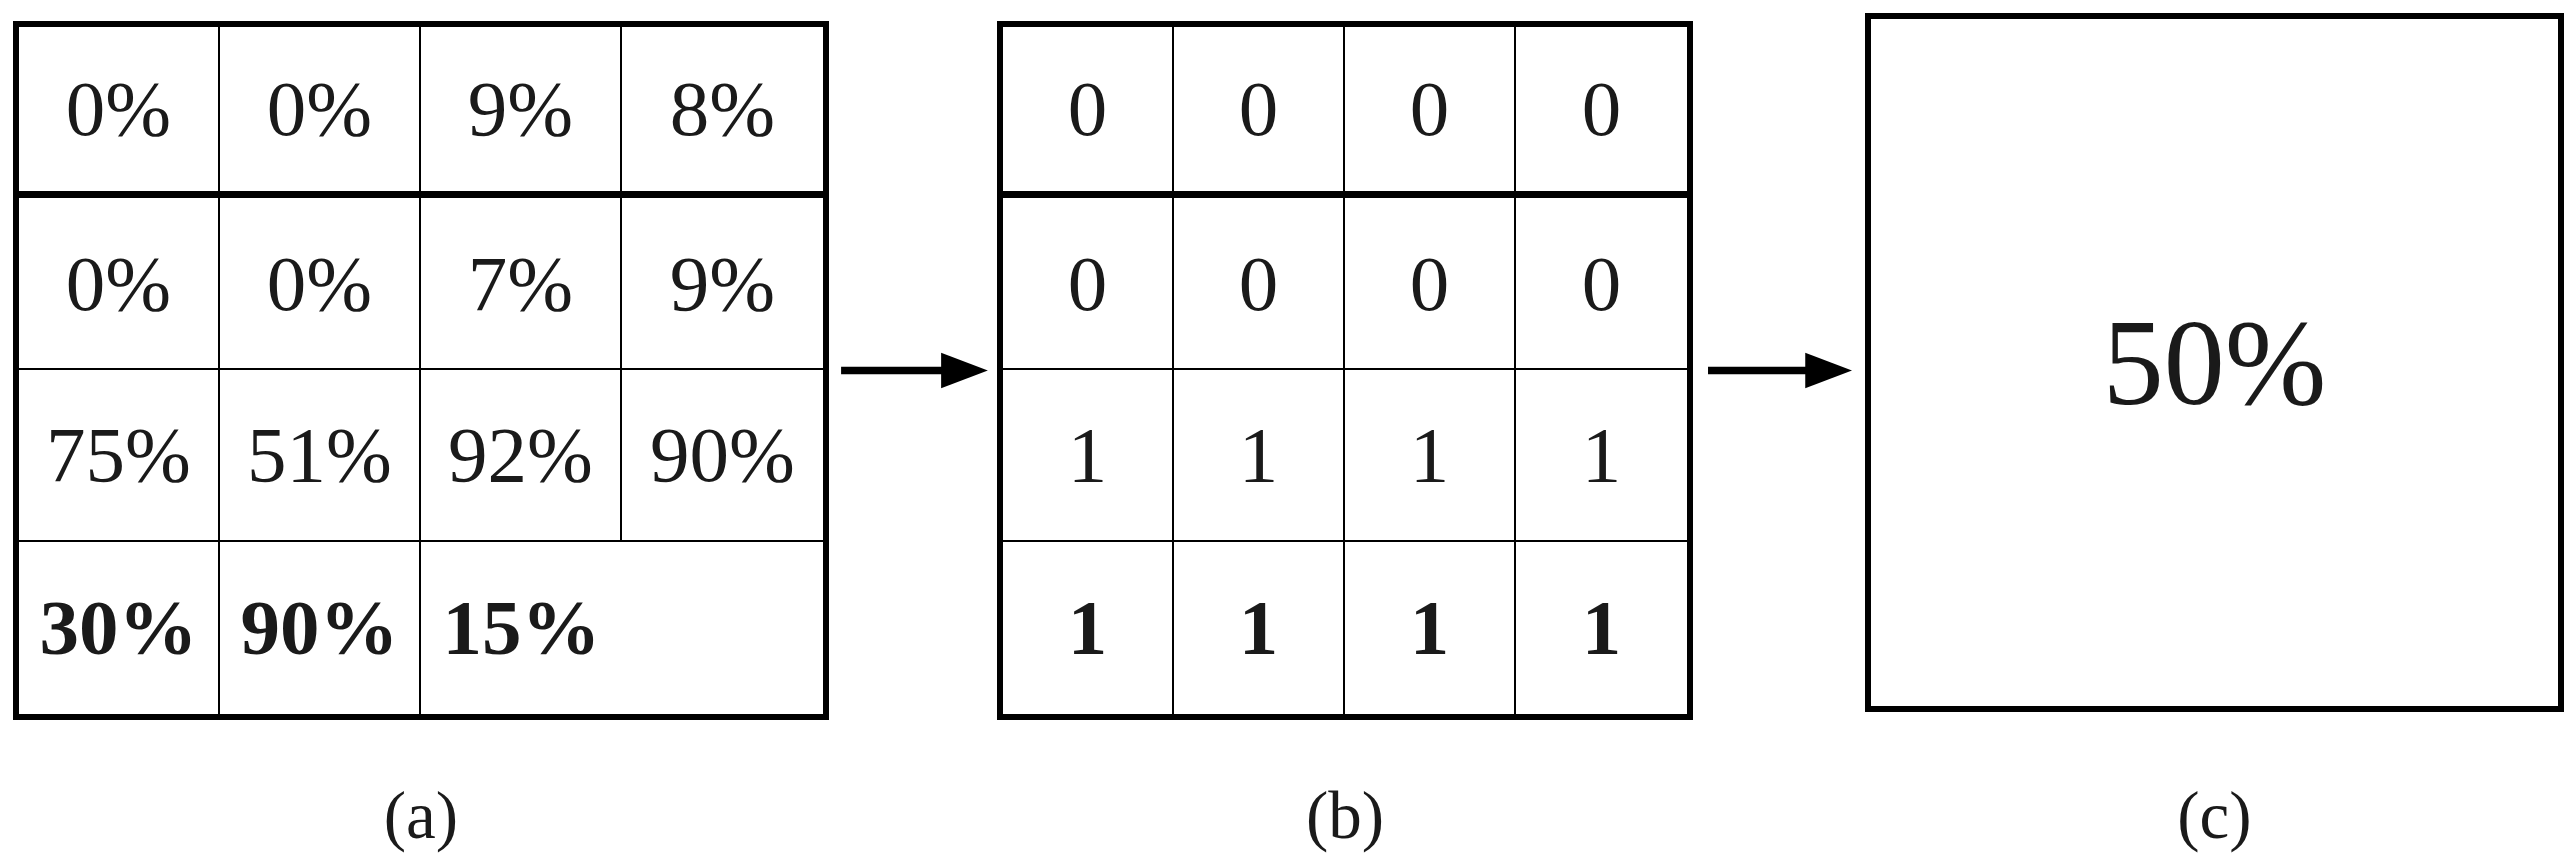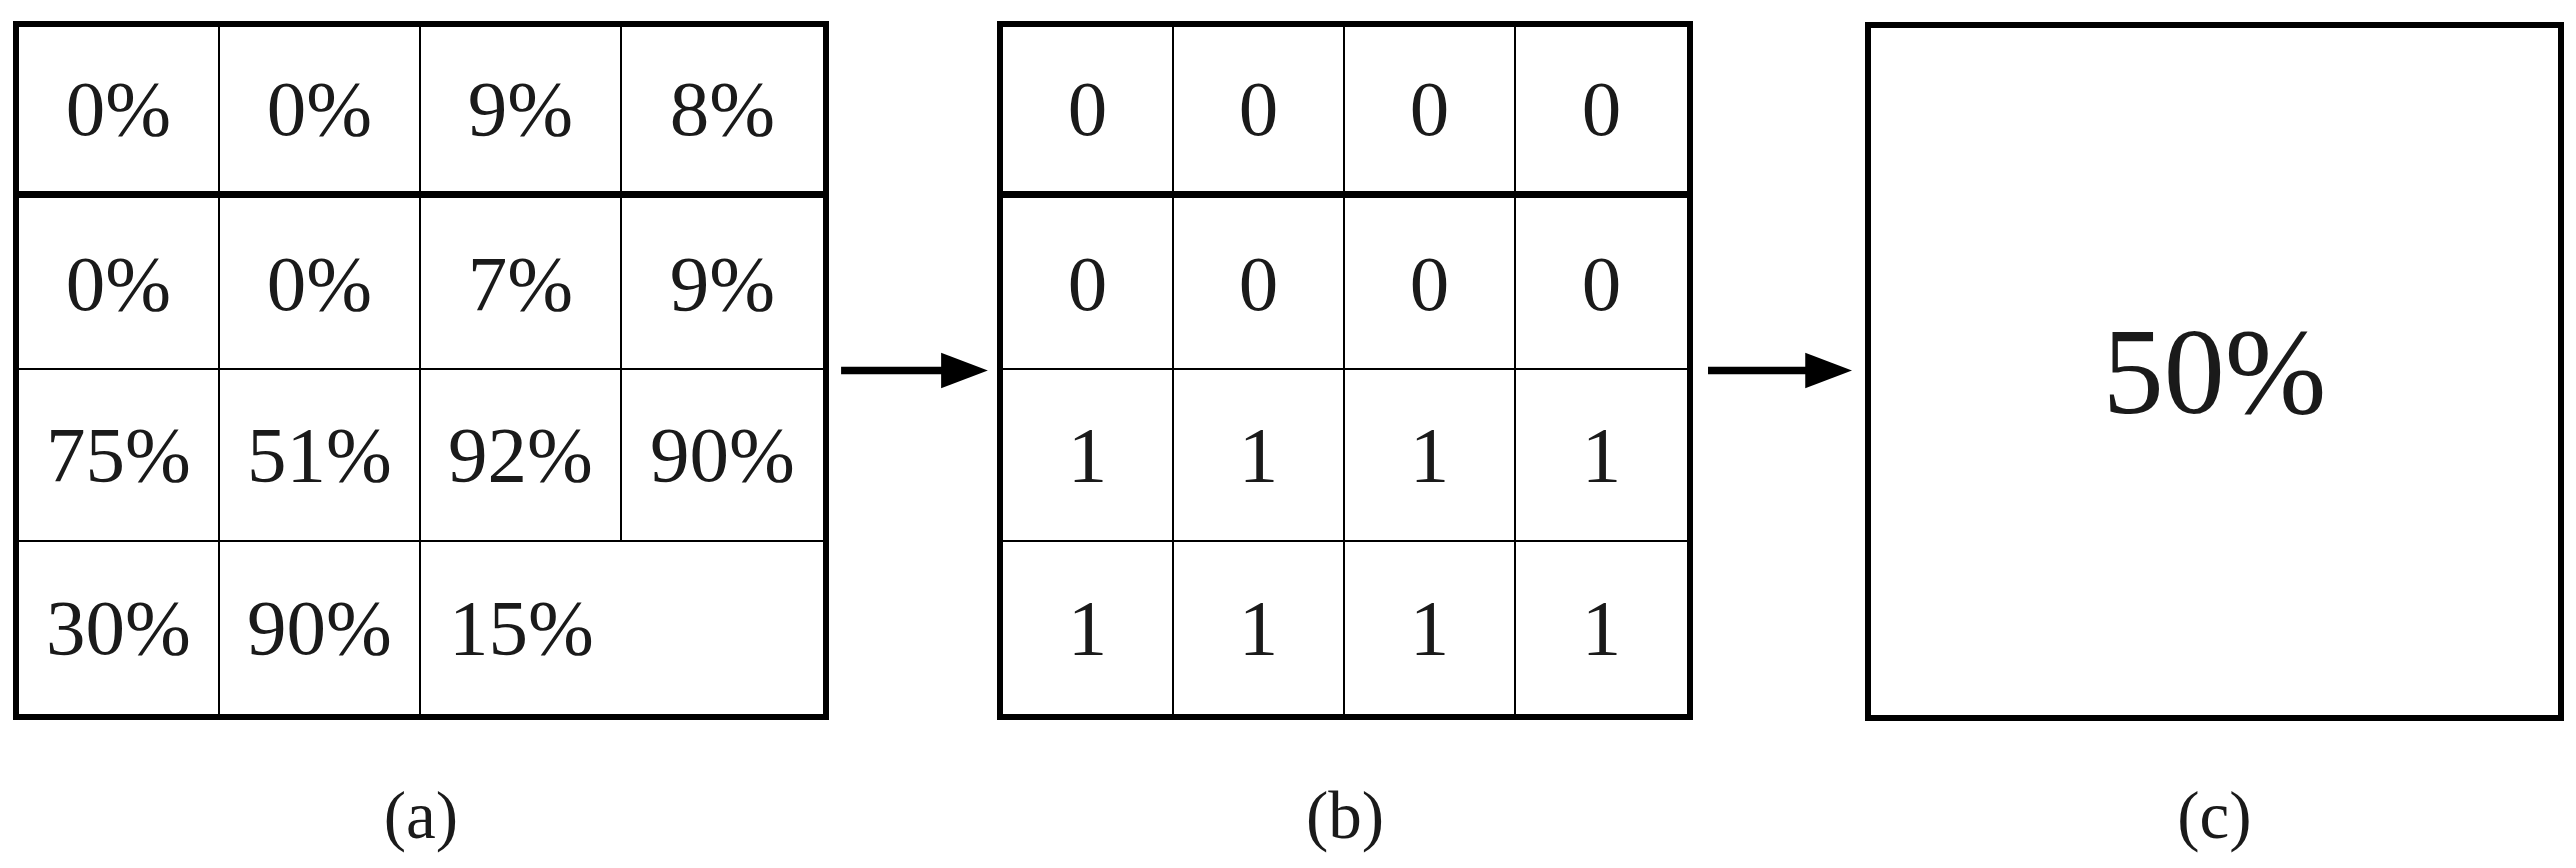--- a/index.html
+++ b/index.html
@@ -30,25 +30,25 @@
     align-items: center;
     justify-content: center;
     font-size: 79px;
     line-height: 1;
     border-right: 2.8px solid #000000;
     border-bottom: 2.8px solid #000000;
     box-sizing: border-box;
   }
   .cell.c4 { border-right: none; }
   .cell.r1 { border-bottom: 7.5px solid #000000; }
-  .cell.r4 { border-bottom: none; }
+  .cell.r4 { border-bottom: none; font-weight: bold; }
   .result-box {
     position: absolute;
     left: 1865px;
-    top: 22px;
+    top: 13px;
     width: 699px;
     height: 699px;
     box-sizing: border-box;
     border: 6.6px solid #000000;
     display: flex;
     align-items: center;
     justify-content: center;
     font-size: 122px;
     line-height: 1;
     background: #ffffff;

